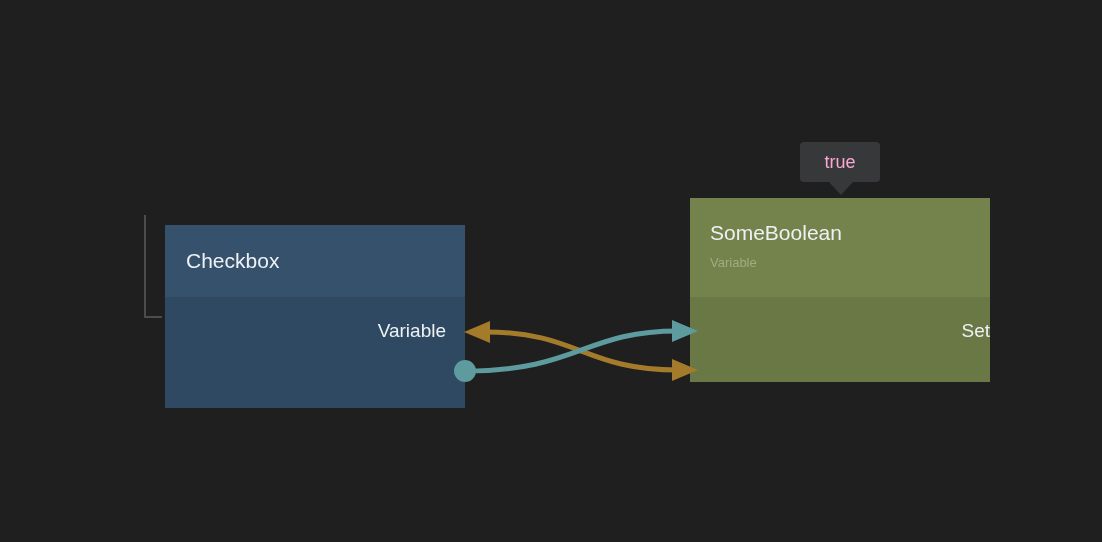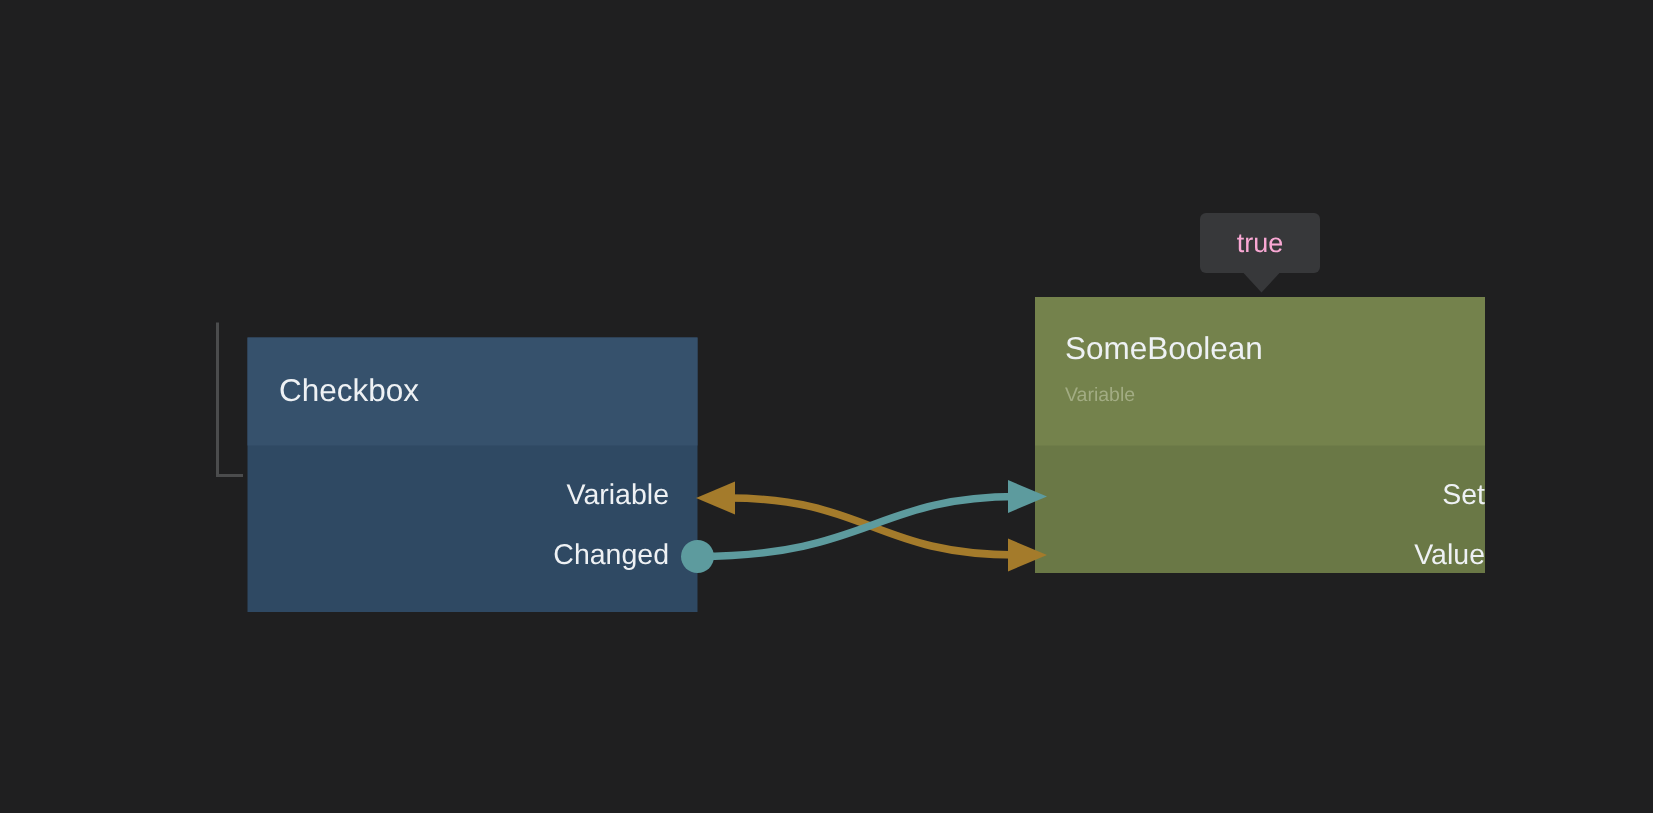--- a/index.html
+++ b/index.html
@@ -59,32 +59,30 @@
 
   <div class="hier-v"></div>
   <div class="hier-h"></div>
 
   <div class="node node-checkbox">
     <div class="node-header">
       <div class="node-title">Checkbox</div>
     </div>
     <div class="node-body">
       <div class="port">Variable</div>
-      <div class="port">Changed</div>
     </div>
   </div>
 
   <div class="node node-variable">
     <div class="node-header">
       <div class="node-title">SomeBoolean</div>
       <div class="node-subtitle">Variable</div>
     </div>
     <div class="node-body">
       <div class="port">Set</div>
-      <div class="port">Value</div>
     </div>
   </div>
 
   <div class="tooltip">
     <span>true</span>
   </div>
   <div class="tooltip-pointer"></div>
 
   <svg class="wires" width="1102" height="542" viewBox="0 0 1102 542">
 

